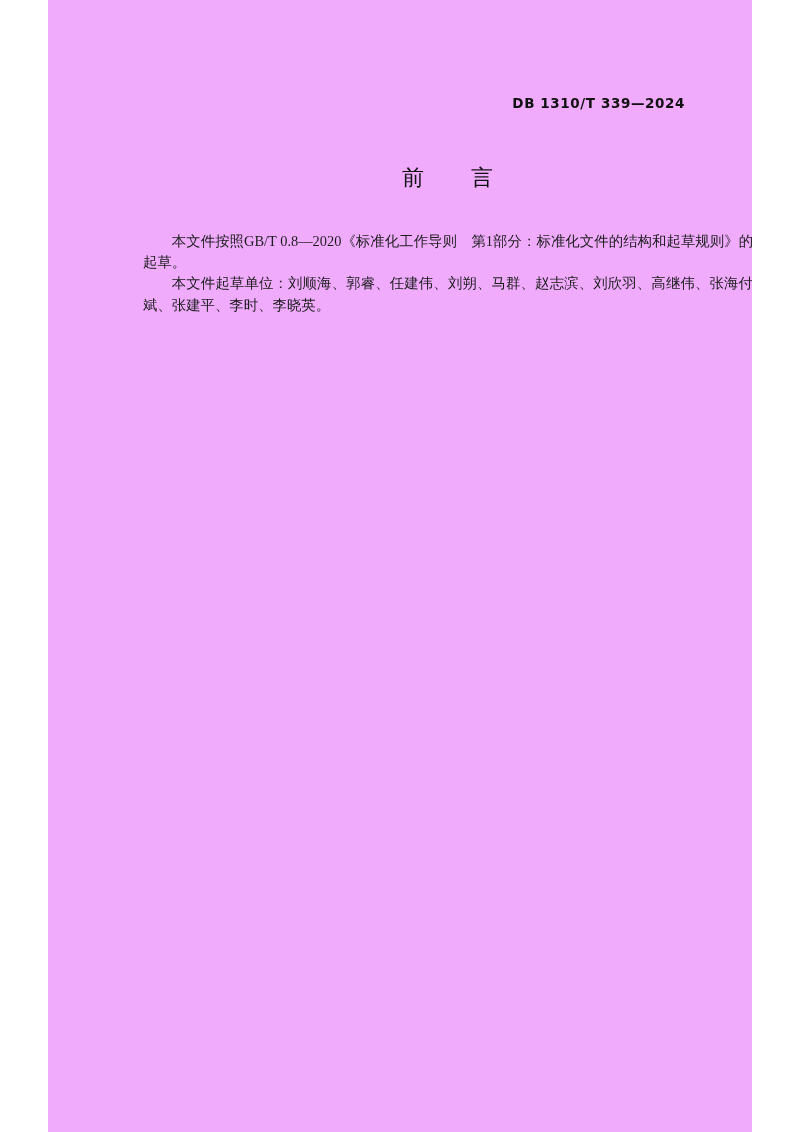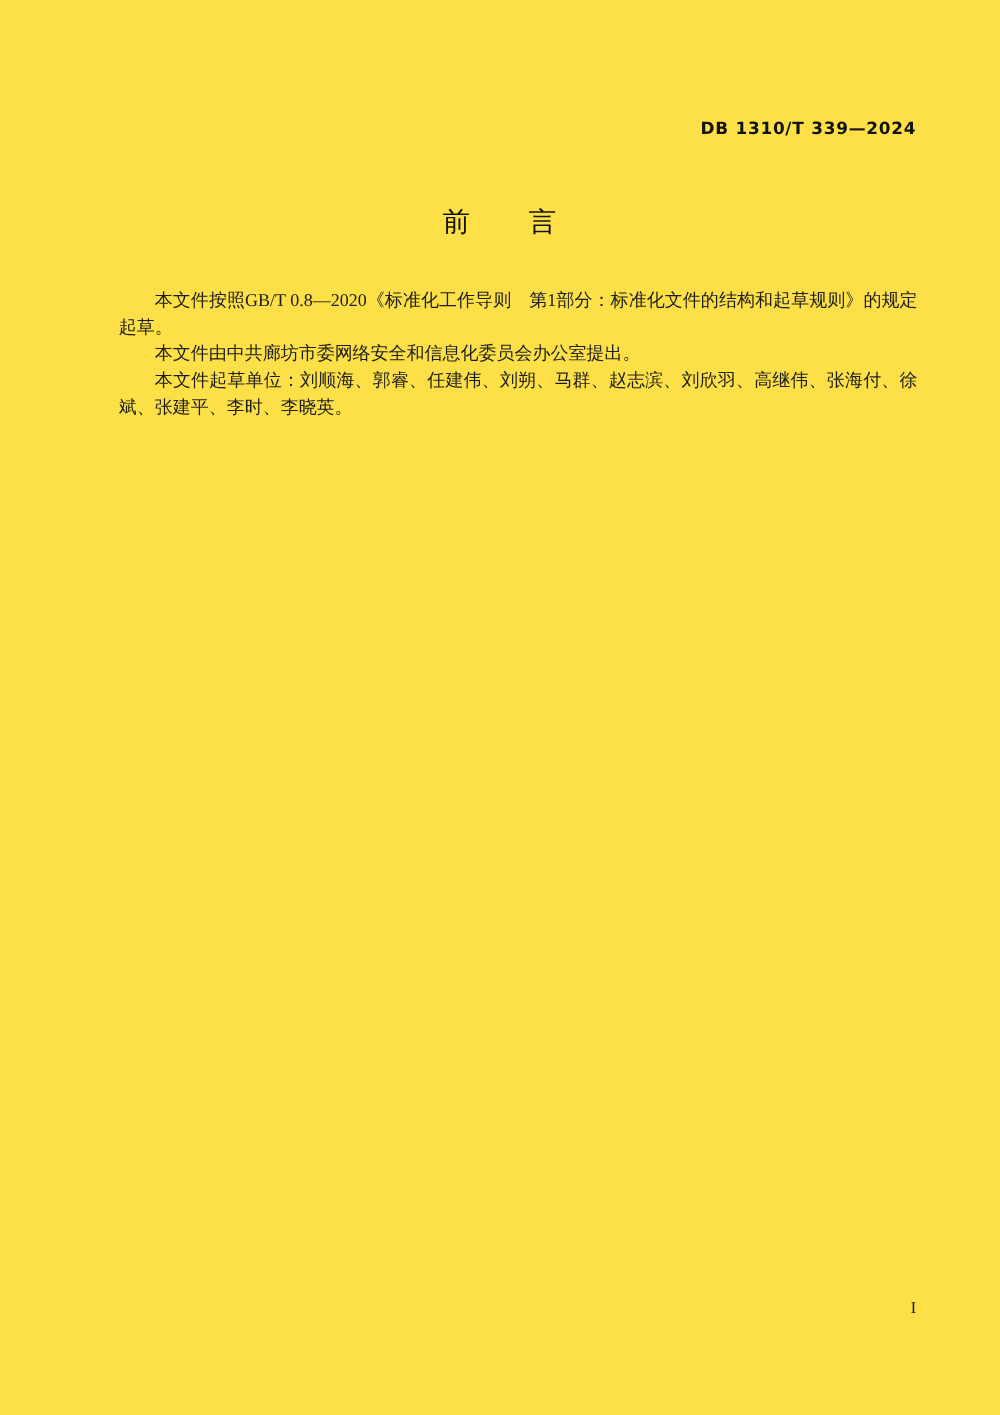--- a/index.html
+++ b/index.html
@@ -3,23 +3,23 @@
 <meta charset="utf-8">
 <style>
   html, body {
     margin: 0;
     padding: 0;
     background: #ffffff;
   }
 
   .page {
     position: relative;
-    width: 800px;
+    width: 704px;
     height: 1132px;
-    background: #fde047;
+    background: #f0abfc;
     margin: 0 auto;
     overflow: hidden;
     font-family: "Liberation Serif", "DejaVu Serif", serif;
     color: #1a1a1a;
   }
 
   
   .doc-header {
     position: absolute;
     top: 95px;
@@ -85,19 +85,18 @@
 <body>
 
 <div class="page">
 
   <div class="doc-header">DB 1310/T 339—2024</div>
 
   <div class="section-title">前　　言</div>
 
   <div class="body-block">
     <p class="para">本文件按照GB/T 0.8—2020《标准化工作导则　第1部分：标准化文件的结构和起草规则》的规定起草。</p>
-    <p class="para">本文件由中共廊坊市委网络安全和信息化委员会办公室提出。</p>
     <p class="para">本文件起草单位：刘顺海、郭睿、任建伟、刘朔、马群、赵志滨、刘欣羽、高继伟、张海付、徐斌、张建平、李时、李晓英。</p>
   </div>
 
   <div class="page-number">I</div>
 
 </div>
 
 </body></html>

